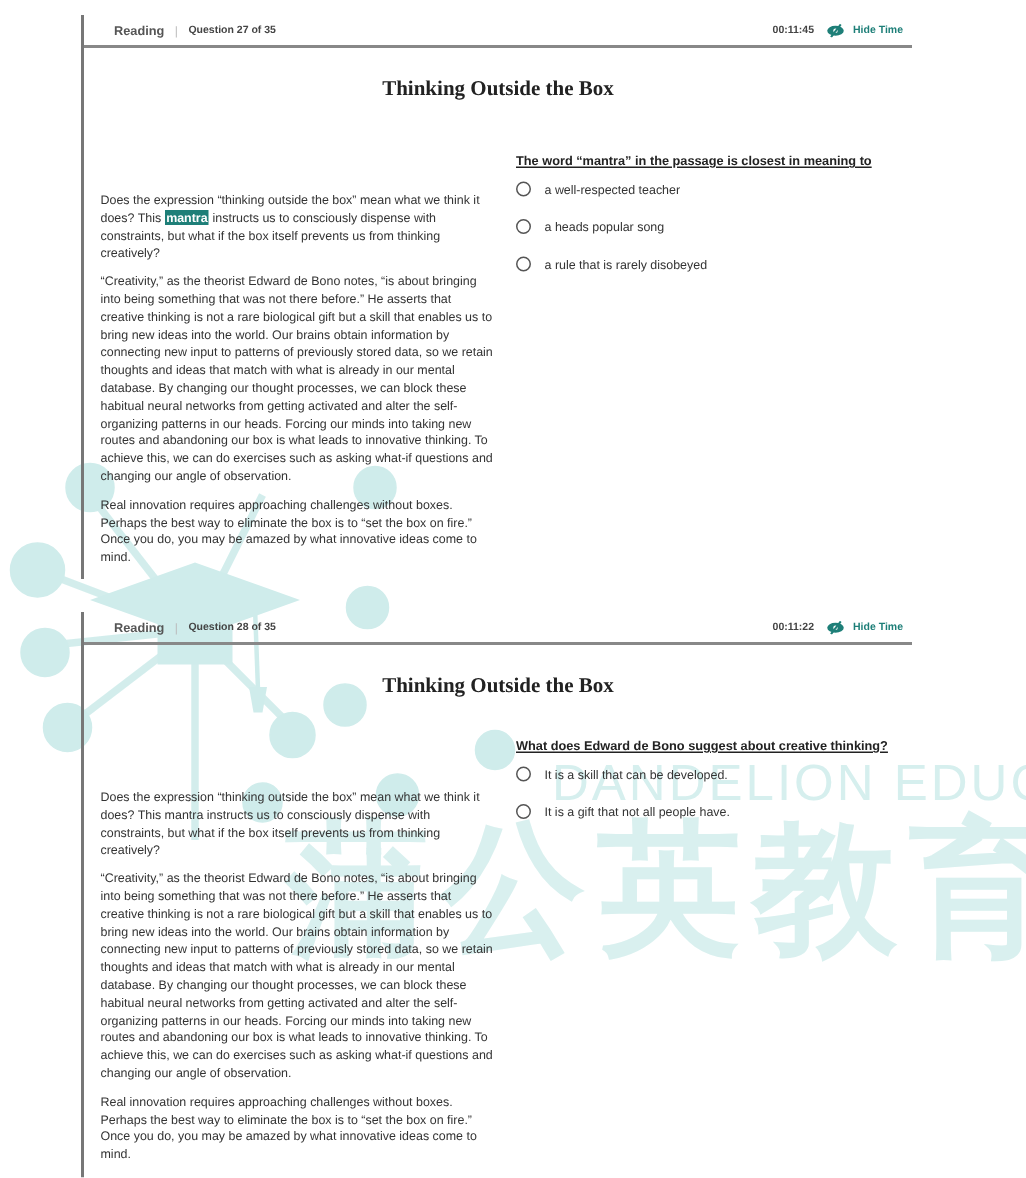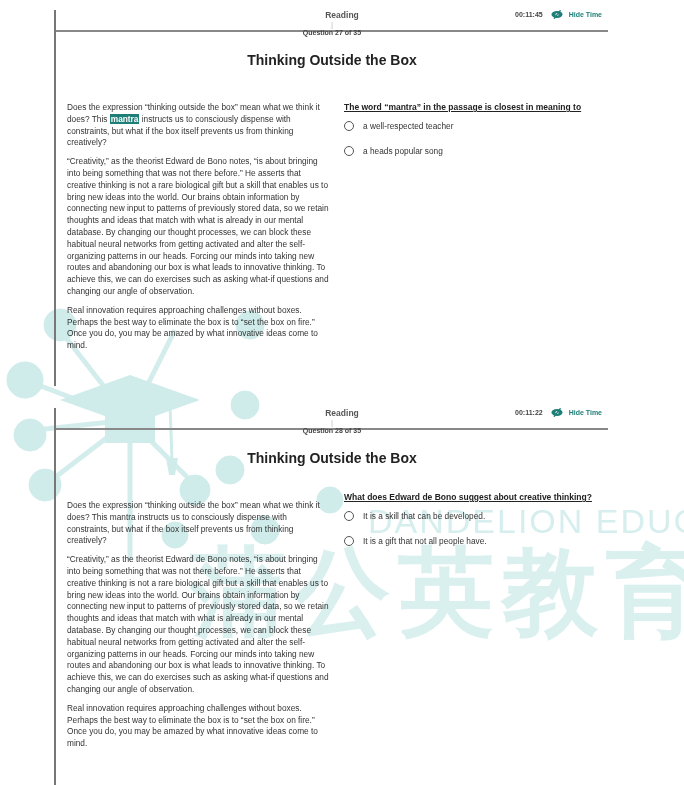--- a/index.html
+++ b/index.html
@@ -13,36 +13,36 @@
   .panel {
     position: absolute; left: 54px; width: 552px; z-index: 1;
     border-left: 2px solid #777;
   }
   .panel.p1 { top: 10px; height: 376px; }
   .panel.p2 { top: 408px; height: 377px; }
   .topbar {
     height: 20px; border-bottom: 2px solid #888;
     display: flex; align-items: center; position: relative;
     font-size: 8px;
-    flex-direction: column;
   }
   .topbar .section { margin-left: 20px; font-weight: bold; color: #555; font-size: 8.5px; }
   .topbar .sep { margin: 0 7px; color: #bbb; font-size: 8px; }
   .topbar .qnum { font-weight: bold; color: #444; font-size: 7px; }
   .topbar .right { position: absolute; right: 6px; display: flex; align-items: center; }
   .topbar .timer { font-weight: bold; color: #444; font-size: 7px; margin-right: 8px; }
   .topbar .eye { width: 12px; height: 9px; margin-right: 6px; }
   .topbar .hide { color: #1e7f78; font-weight: bold; font-size: 7px; cursor: pointer; }
   .title {
     text-align: center; font-weight: bold; font-size: 14px; color: #222;
     margin-top: 20px;
+    font-family: Liberation Serif, serif;
   }
   .passage {
     position: absolute; left: 11px; width: 262px;
-    font-size: 8.3px; line-height: 11.8px; color: #333;
+    font-size: 8.3px; line-height: 11.8px; color: #333; margin-top: 26px;
   }
   .passage p { margin: 0 0 7px 0; }
   .hl { background: #1e7f78; color: #fff; font-weight: bold; padding: 0 1px; }
   .question {
     position: absolute; left: 288px; width: 260px;
   }
   .qtext { font-weight: bold; font-size: 8.5px; line-height: 11px; color: #222; margin-bottom: 8px; text-decoration: underline; }
   .opt { display: flex; align-items: flex-start; height: 25px; cursor: pointer; }
   .radio {
     width: 10px; height: 10px; border: 1.2px solid #555; border-radius: 50%;
@@ -110,20 +110,24 @@
   <div class="question" style="top:92px;">
     <div class="qtext">The word “mantra” in the passage is closest in meaning to</div>
     <div class="opt">
         <span class="radio"></span>
         <span class="opt-label">a well-respected teacher</span>
       </div>
     <div class="opt">
         <span class="radio"></span>
         <span class="opt-label">a heads popular song</span>
       </div>
+    <div class="opt">
+        <span class="radio"></span>
+        <span class="opt-label">a rule that is rarely disobeyed</span>
+      </div>
   </div>
 </div>
 
 <div class="panel p2">
   <div class="topbar">
     <span class="section">Reading</span>
     <span class="sep">|</span>
     <span class="qnum">Question 28 of 35</span>
     <div class="right">
       <span class="timer">00:11:22</span>

